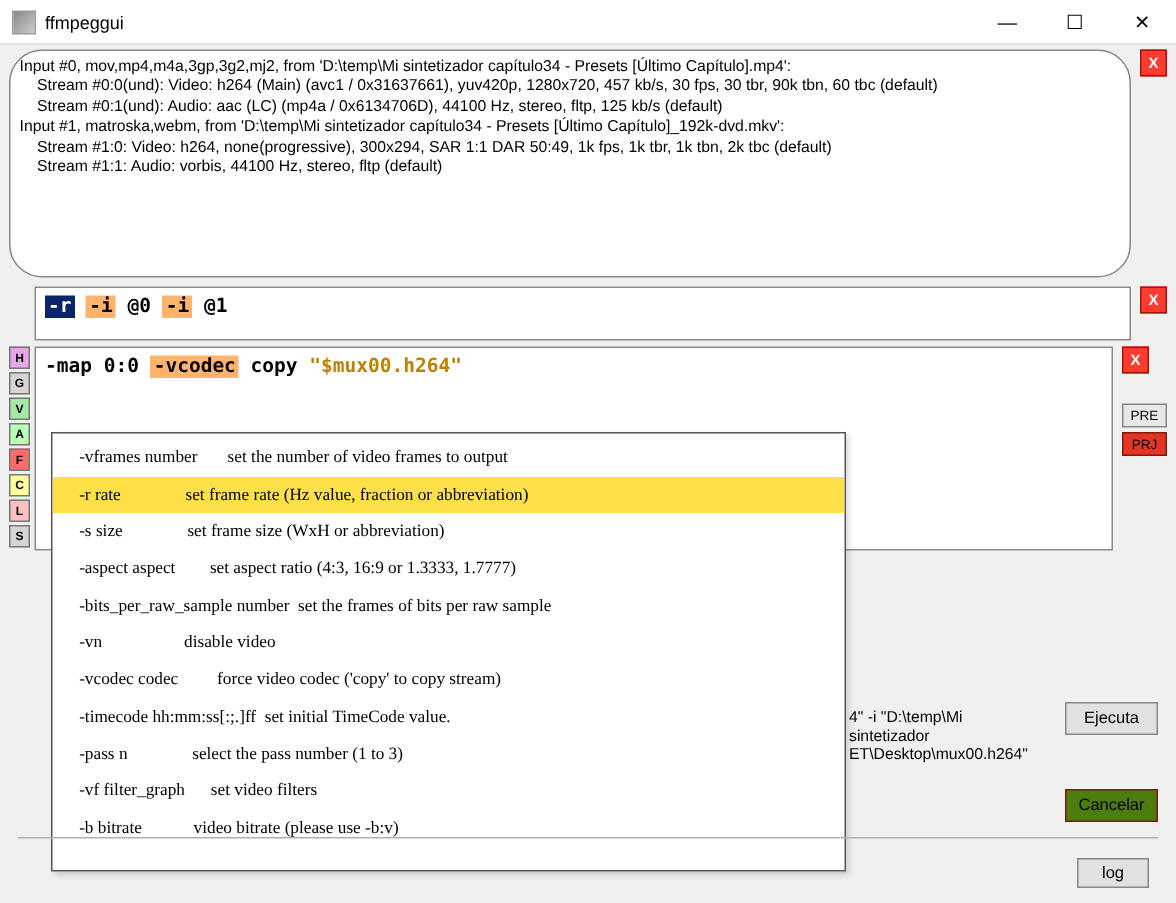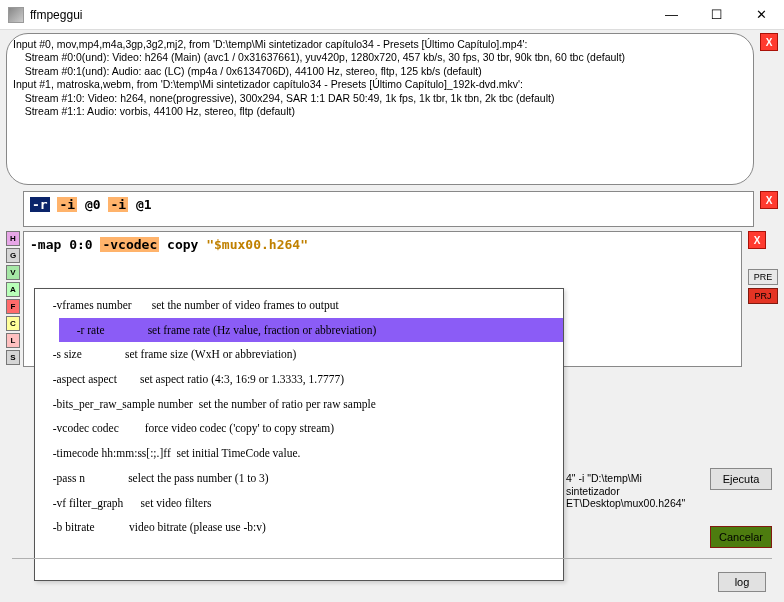--- a/index.html
+++ b/index.html
@@ -84,21 +84,21 @@
     background:#fff;
     border:1px solid #555;
     font-family: Consolas, monospace;
     font-size: 11.5px;
     padding:4px 0;
     box-shadow: 2px 2px 4px rgba(0,0,0,0.15);
     line-height: 1.8;
     overflow:hidden;
   }
   .ac-row { padding:2px 12px; white-space:pre; cursor:pointer;font-family:Liberation Serif, serif;}
-  .ac-row.sel { background:#8b5cf6;margin-left:24px; }
+  .ac-row.sel { background:#fde047; }
   .exec-area { position:absolute; right:12px; top:468px; }
   .btn-std {
     width:62px; height:22px;
     background:#e1e1e1; border:1px solid #888;
     font-size:11px; cursor:pointer;
     display:flex;align-items:center;justify-content:center;
     margin-bottom:6px;
   }
   .btn-cancel { background:#4d7c0f; color:#000; border:1px solid #801a10;}
   .preview-text {
@@ -173,21 +173,22 @@
   </div>
 </div>
 
 <div class="textbox-under"></div>
 
 <div class="autocomplete" id="ac">
     <div class="ac-row">  -vframes number       set the number of video frames to output</div>
     <div class="ac-row sel">  -r rate               set frame rate (Hz value, fraction or abbreviation)</div>
     <div class="ac-row">  -s size               set frame size (WxH or abbreviation)</div>
     <div class="ac-row">  -aspect aspect        set aspect ratio (4:3, 16:9 or 1.3333, 1.7777)</div>
-    <div class="ac-row">  -bits_per_raw_sample number  set the number of ratio per raw sample</div>
+    <div class="ac-row">  -bits_per_raw_sample number  set the frames of bits per raw sample</div>
+    <div class="ac-row">  -vn                   disable video</div>
     <div class="ac-row">  -vcodec codec         force video codec ('copy' to copy stream)</div>
     <div class="ac-row">  -timecode hh:mm:ss[:;.]ff  set initial TimeCode value.</div>
     <div class="ac-row">  -pass n               select the pass number (1 to 3)</div>
     <div class="ac-row">  -vf filter_graph      set video filters</div>
     <div class="ac-row">  -b bitrate            video bitrate (please use -b:v)</div>
   </div>
 
 <div class="preview-text">4" -i "D:\temp\Mi sintetizador  ET\Desktop\mux00.h264"</div>
 
 <div class="exec-area">

